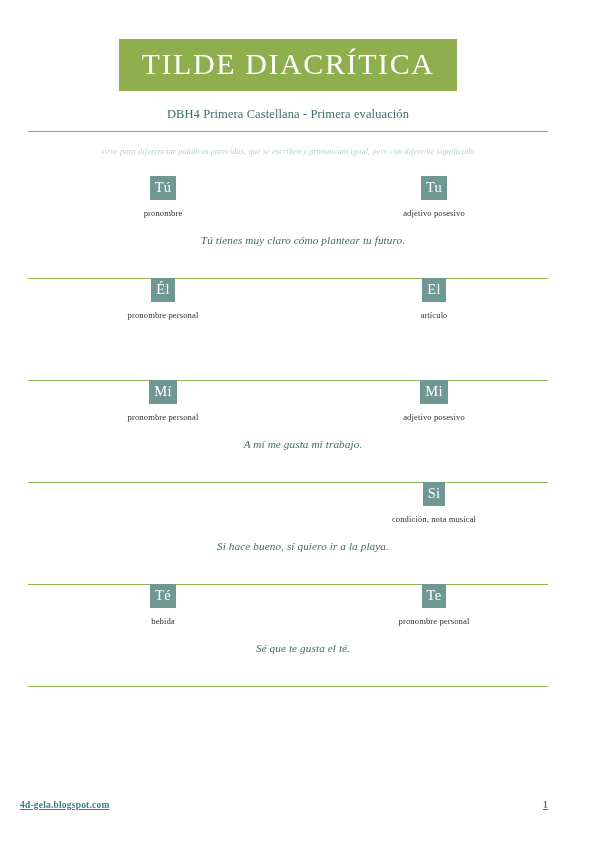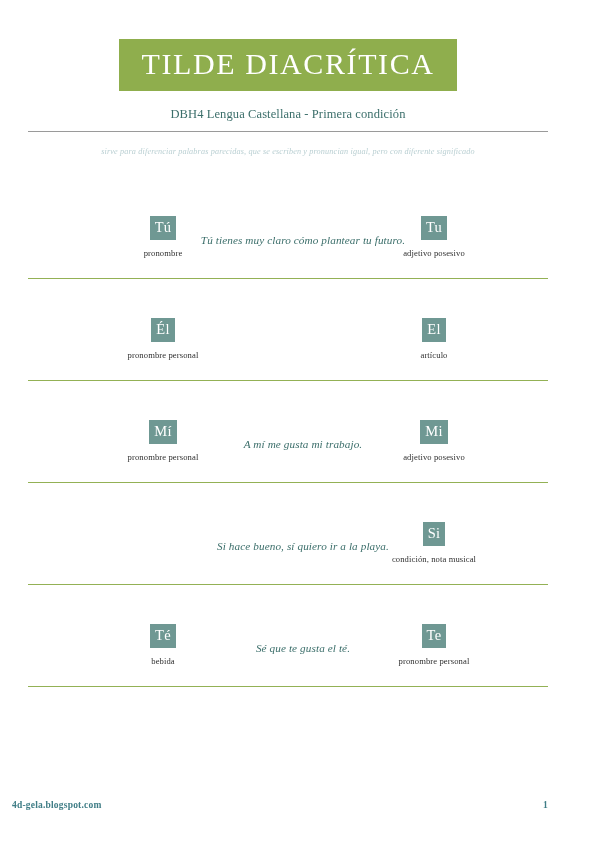--- a/index.html
+++ b/index.html
@@ -89,21 +89,20 @@
 
   .pair {
     position: relative;
     height: 62px;
   }
   .col {
     position: absolute;
     top: 0;
     width: 240px;
     text-align: center;
-    margin-top: 40px;
   }
   .col.left  { left: 43px; }
   .col.right { left: 314px; }
 
   .badge {
     display: inline-block;
     background: #6f9893;
     color: #ffffff;
     font-size: 14.5px;
     line-height: 1;
@@ -125,41 +124,42 @@
     font-style: italic;
     font-size: 11.2px;
     color: #3b6e6a;
     letter-spacing: 0.1px;
     margin-left: 30px;
   }
 
   
   .footer {
     position: absolute;
-    left: 12px;
+    left: 20px;
     right: 28px;
     bottom: 38px;
     display: flex;
     align-items: center;
     justify-content: space-between;
     font-size: 9.5px;
     color: #3f7d86;
     font-weight: bold;
     letter-spacing: 0.2px;
+    text-decoration: underline;
   }
   .footer .page-num { font-weight: bold; }
 </style>
 </head>
 <body>
 
 <div class="page">
 
   <div class="header">
     <div class="title-banner">TILDE DIACRÍTICA</div>
-    <div class="subtitle">DBH4 Lengua Castellana - Primera condición</div>
+    <div class="subtitle">DBH4 Primera Castellana - Primera evaluación</div>
   </div>
 
   <div class="rule-gray"></div>
 
   <div class="description">sirve para diferenciar palabras parecidas, que se escriben y pronuncian igual, pero con diferente significado</div>
 
   <div class="rows">
 
     <div class="row first">
 

